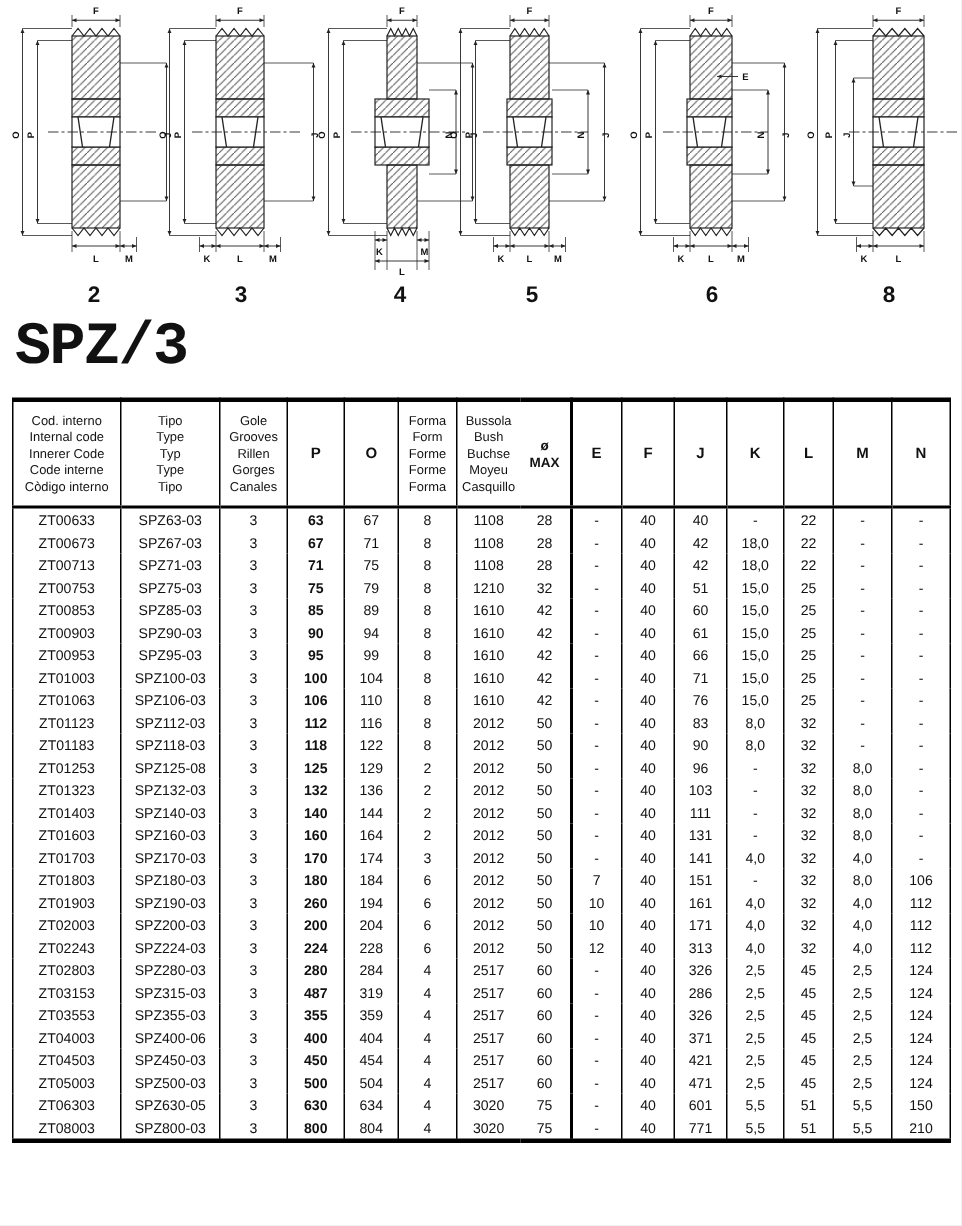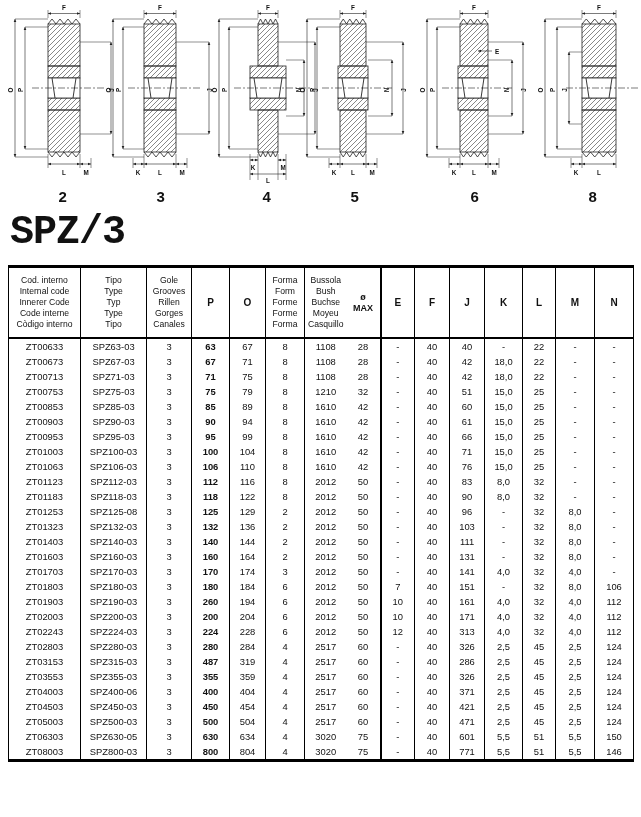--- a/index.html
+++ b/index.html
@@ -931,17 +931,17 @@
           <td>804</td>
           <td>4</td>
           <td>3020</td>
           <td>75</td>
           <td>-</td>
           <td>40</td>
           <td>771</td>
           <td>5,5</td>
           <td>51</td>
           <td>5,5</td>
-          <td>146</td>
+          <td>210</td>
         </tr>
       </tbody>
   </table>
 </div>
 
 </body></html>

